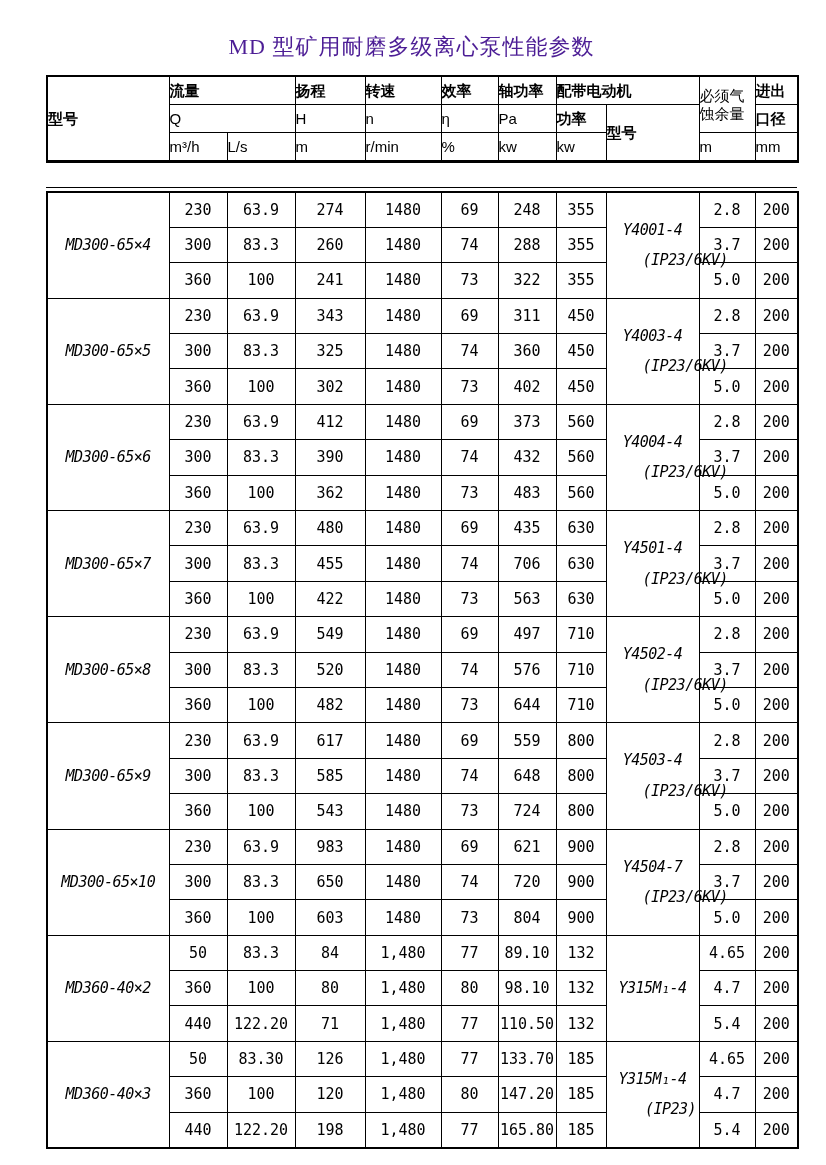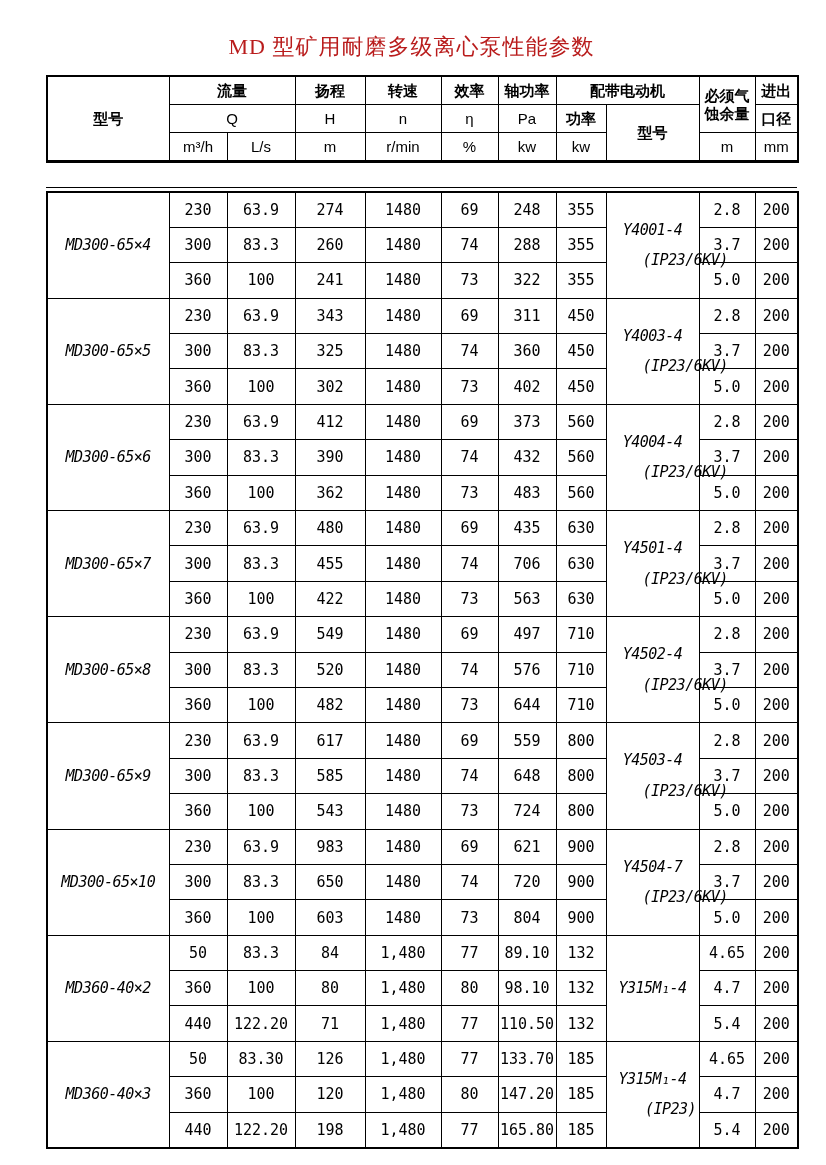--- a/index.html
+++ b/index.html
@@ -8,38 +8,38 @@
     font-family:"Liberation Sans", sans-serif; color:#000;
   }
   .page { position:relative; width:826px; height:1165px; background:#fff; }
 
   .doc-title {
     margin:32px 3px 0 0;
     text-align:center;
     font-family:"Liberation Serif","DejaVu Serif",serif;
     font-size:22px; font-weight:normal;
     letter-spacing:1px;
-    color:#b91c1c;
+    color:#4c1d95;
   }
 
   .tables { margin:13px 0 0 46px; width:751px; }
 
   table { border-collapse:collapse; table-layout:fixed; width:751px; }
 
   
   table.hdr { border:2.5px solid #000; border-bottom:3px solid #000; }
   table.hdr td {
     border:1.5px solid #000;
-    text-align:center; vertical-align:middle;
+    vertical-align:middle;
     height:27px; padding:0;
     font-size:15px; line-height:1.15;
   }
   td.zh { font-weight:bold; font-size:15px; }
   td.sym { font-weight:normal; font-family:"Liberation Sans",sans-serif; font-size:16px; }
-  .two-line div { font-weight:bold; font-size:15px; }
+  .two-line div { font-weight:normal; font-size:15px; }
 
   
   .topline { border-top:1.5px solid #000; margin:24px 0 3px 0; width:751px; }
 
   
   table.data { border:2px solid #000; }
   table.data tr { height:35.4px; }
   table.data td {
     border:1.5px solid #000;
     text-align:center; vertical-align:middle;

